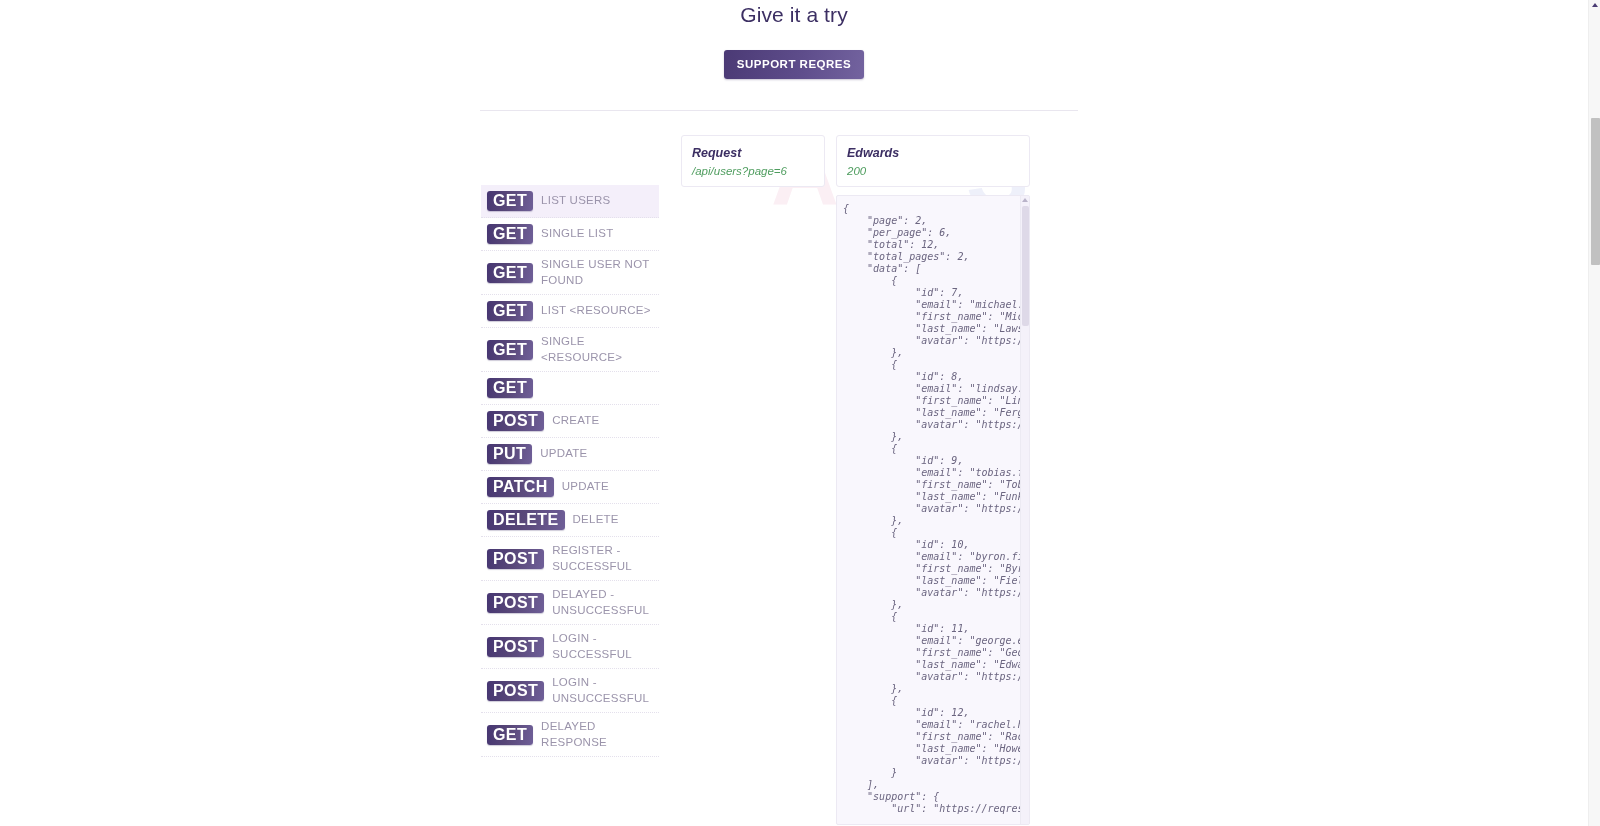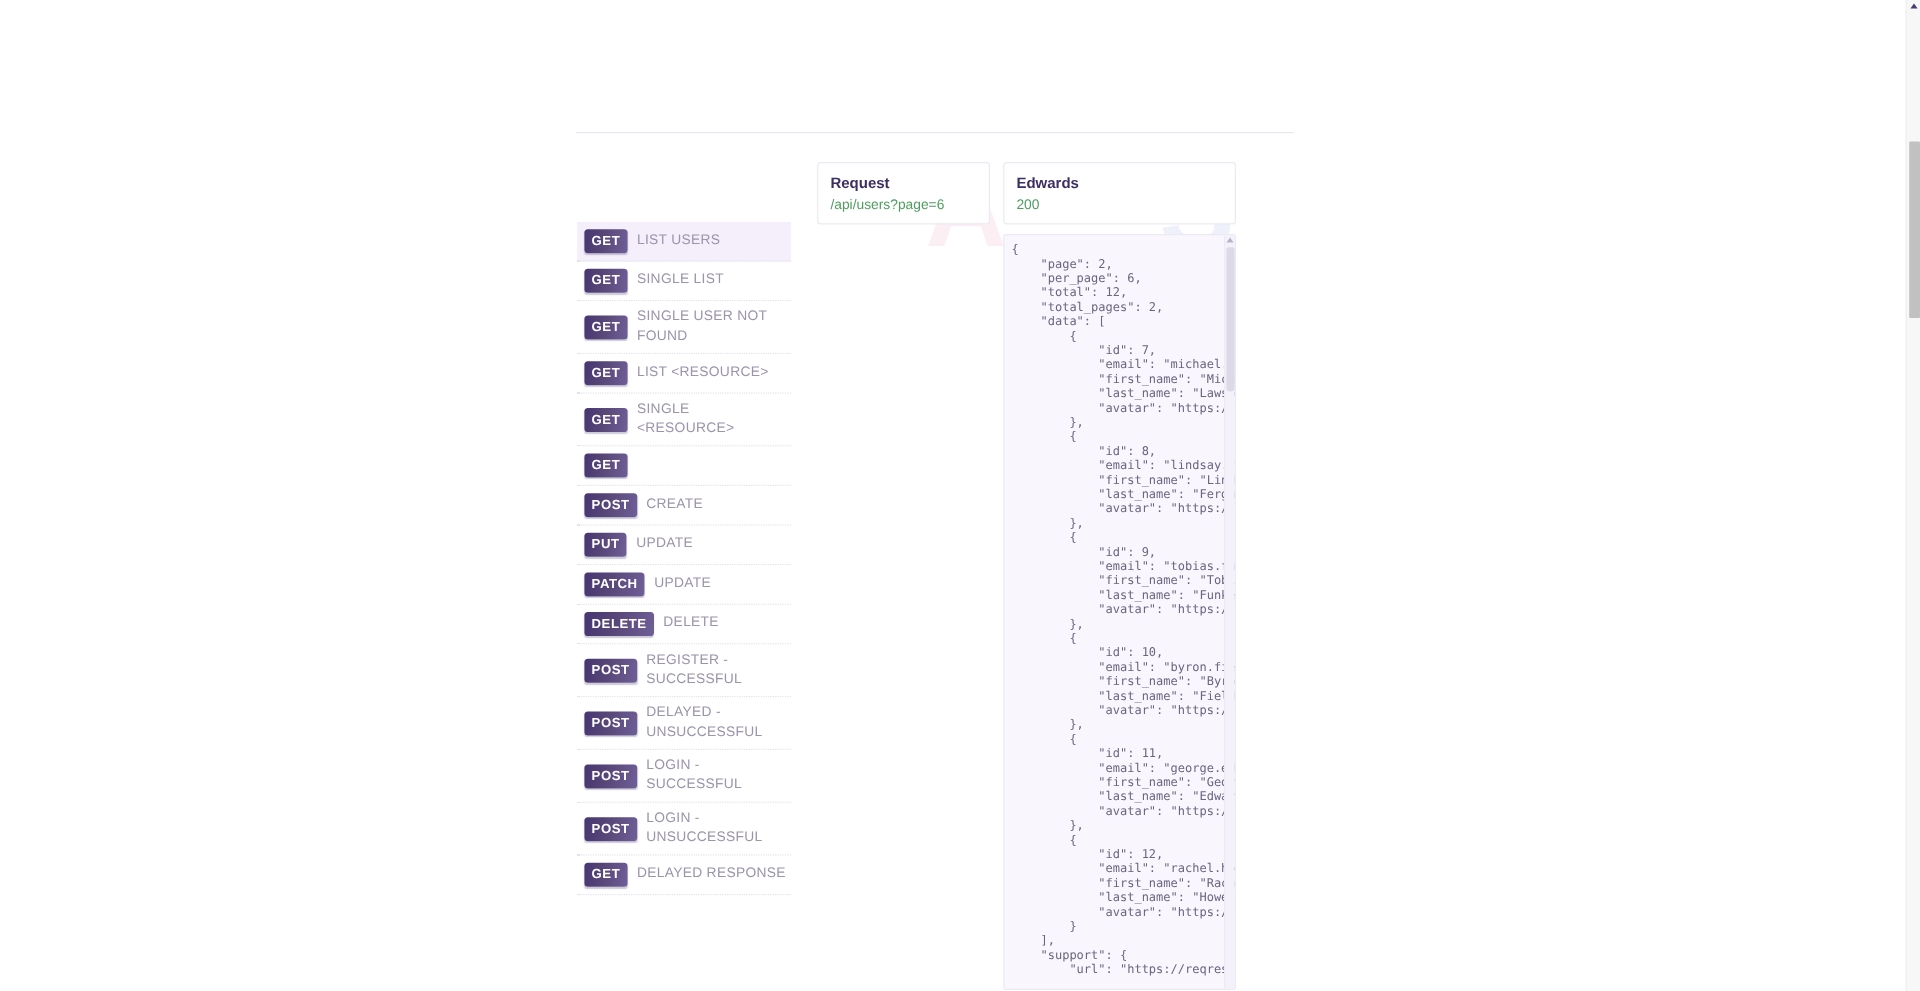--- a/index.html
+++ b/index.html
@@ -82,40 +82,41 @@
     flex: 0 0 auto;
     display: inline-flex;
     align-items: center;
     justify-content: center;
     min-width: 28px;
     height: 20px;
     padding: 0 6px;
     border-radius: 3px;
     background: linear-gradient(100deg, #463672 0%, #584778 45%, #6f5f98 100%);
     color: #ffffff;
-    font-size: 11px;
+    font-size: 16px;
     font-weight: bold;
     letter-spacing: 0.4px;
     box-shadow: 0 1px 1px rgba(60,47,99,0.25);
   }
   .endpoint-label {
     flex: 1 1 auto;
     color: #9b94ab;
     font-size: 11.5px;
     letter-spacing: 0.25px;
     line-height: 15.5px;
   }
 
   
   .panels {
     position: absolute;
     left: 681px; top: 135px;
     width: 352px;
     display: flex;
     gap: 11px;
+    font-style: italic;
   }
   .panel-col { width: 144px; position: relative; }
   .panel-col.response { width: 194px; }
 
   .meta-card {
     position: relative;
     background: #ffffff;
     border: 1px solid #ece9f3;
     border-radius: 3px;
     padding: 10px 10px 11px 10px;
@@ -218,20 +219,26 @@
     width: 9px; height: 147px;
     background: #c1c1c1;
     border-radius: 1px;
   }
 </style>
 </head>
 <body>
 
 <div id="page">
 
+  <div class="hero">
+    <h2 class="hero-title">Give it a try</h2>
+    <div class="cta-wrap">
+      <button class="cta-button">SUPPORT REQRES</button>
+    </div>
+  </div>
 
   <div class="hr-divider"></div>
 
   <div class="endpoint-list">
       <div class="endpoint-row active">
         <span class="method-badge">GET</span>
         <span class="endpoint-label">LIST USERS</span>
       </div>
       <div class="endpoint-row">
         <span class="method-badge">GET</span>

